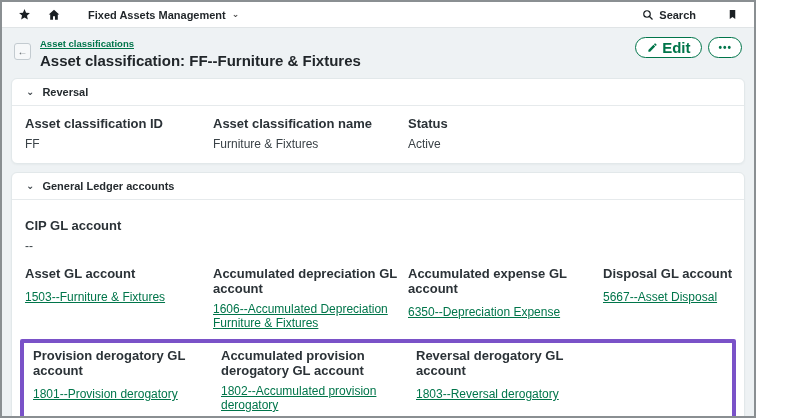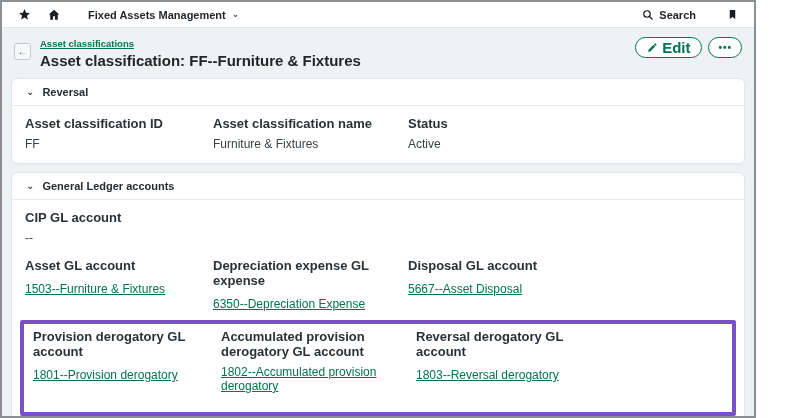--- a/index.html
+++ b/index.html
@@ -137,31 +137,35 @@
         </div>
       </div>
     </div>
 
     <div class="card">
       <div class="card-head">
         <span class="chev">⌄</span>
         <span>General Ledger accounts</span>
       </div>
       <div class="card-body">
-        <div class="field" style="margin-bottom:13px;">
+        <div class="field" style="margin-bottom:13px;margin-top:8px;">
           <div class="f-label">CIP GL account</div>
           <div class="f-value">--</div>
         </div>
         <div class="fieldrow">
           <div class="field w1">
             <div class="f-label">Asset GL account</div>
             <span class="f-link">1503--Furniture &amp; Fixtures</span>
           </div>
+          <div class="field w2">
+            <div class="f-label">Accumulated depreciation GL account</div>
+            <span class="f-link">1606--Accumulated Depreciation Furniture &amp; Fixtures</span>
+          </div>
           <div class="field w3">
-            <div class="f-label">Depreciation expense GL expense</div>
+            <div class="f-label">Accumulated expense GL account</div>
             <span class="f-link">6350--Depreciation Expense</span>
           </div>
           <div class="field w4">
             <div class="f-label">Disposal GL account</div>
             <span class="f-link">5667--Asset Disposal</span>
           </div>
         </div>
         <div class="hl-row">
           <div class="field w1">
             <div class="f-label">Provision derogatory GL account</div>

